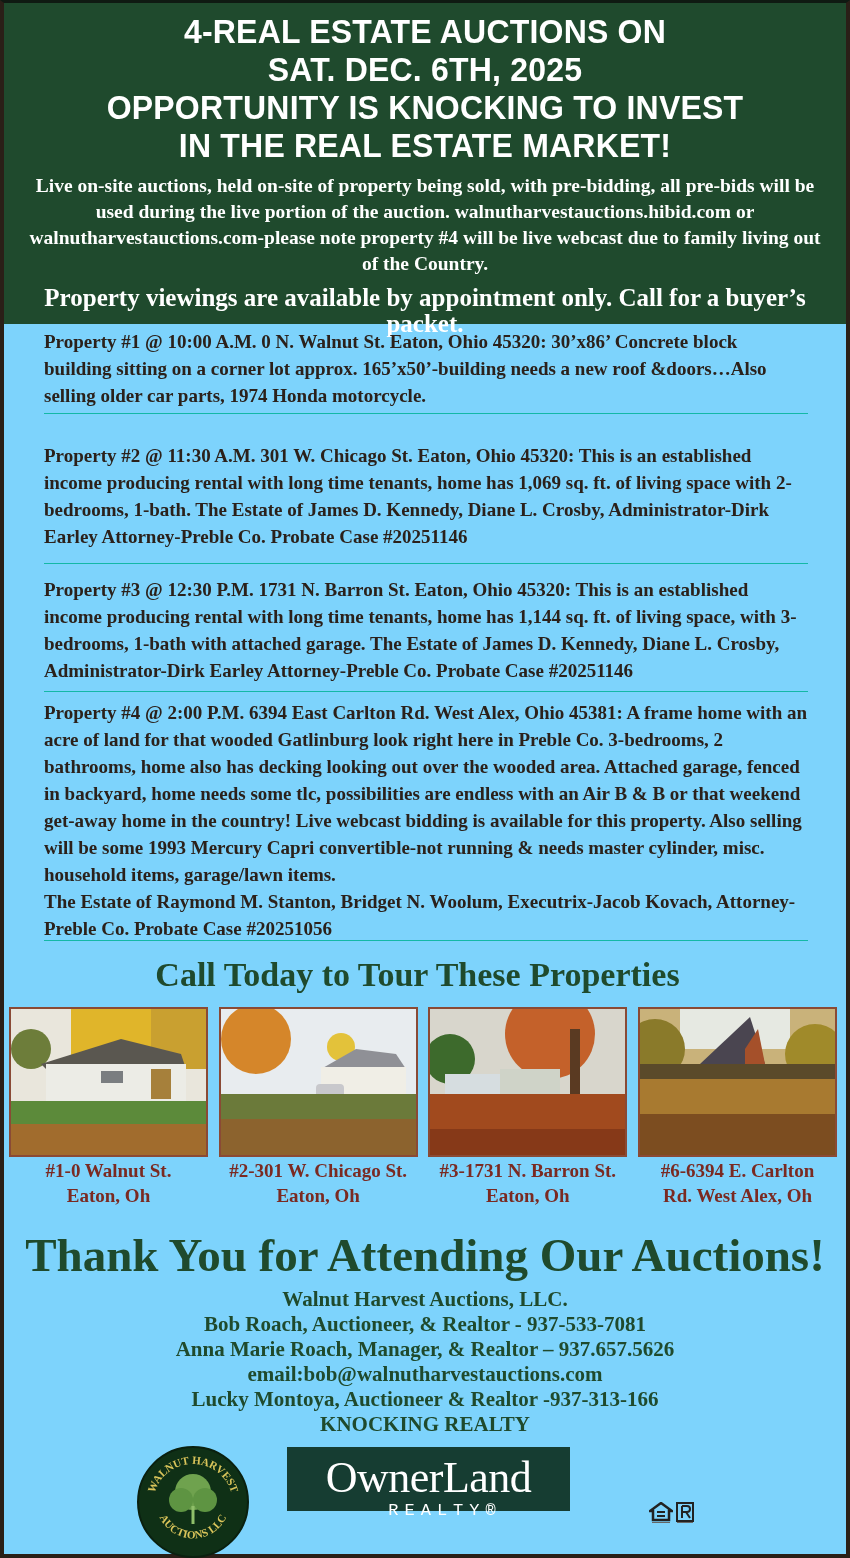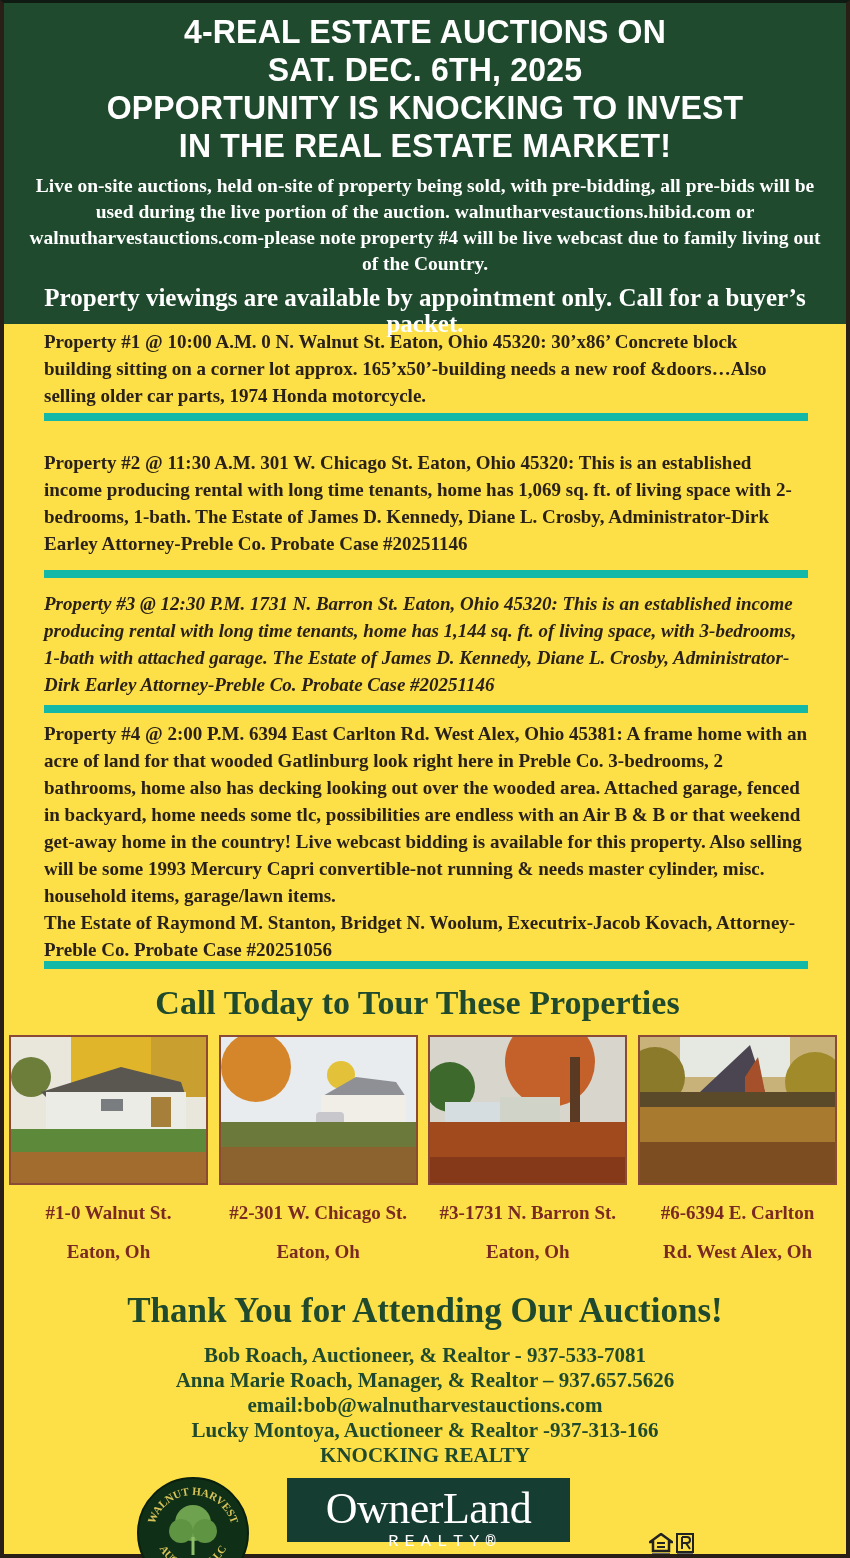--- a/index.html
+++ b/index.html
@@ -1,34 +1,34 @@
 <!DOCTYPE html>
 <html><head>
 <meta charset="utf-8">
 <style>
   html,body{margin:0;padding:0;background:#ffffff;}
   body{width:850px;height:1558px;overflow:hidden;}
-  .ad{position:relative;width:850px;height:1558px;box-sizing:border-box;border:4px solid #2a1f17;border-top:3px solid #0f1a12;background:#fde047;font-family:"Liberation Serif","DejaVu Serif",serif;}
+  .ad{position:relative;width:850px;height:1558px;box-sizing:border-box;border:4px solid #2a1f17;border-top:3px solid #0f1a12;background:#7dd3fc;font-family:"Liberation Serif","DejaVu Serif",serif;}
   .header{background:#1f4a2d;color:#ffffff;text-align:center;padding:10px 16px 14px 16px;height:321px;box-sizing:border-box;}
   .hl{font-family:"Liberation Sans","DejaVu Sans",sans-serif;font-weight:bold;font-size:33px;line-height:38px;letter-spacing:0.2px;margin:0;transform:scaleX(0.97);}
   .intro{font-size:19.5px;line-height:26px;margin:8px 6px 0 6px;font-weight:bold;}
   .viewing{font-size:25px;line-height:26px;margin:8px 0 0 0;font-weight:bold;}
   .props{padding:0 38px 0 40px;}
-  .prop{font-size:19px;line-height:27px;color:#2b211b;font-weight:bold;padding:6px 0 5px 0;border-bottom:8px solid #14b8a6;}
+  .prop{font-size:19px;line-height:27px;color:#2b211b;font-weight:bold;padding:6px 0 5px 0;border-bottom:1px solid #14b8a6;}
   .prop p{margin:0;}
   .prop.p1{padding-top:4px;height:80px;}
   .prop.p2{height:116px;padding-top:28px;}
-  .prop.p3{height:110px;padding-top:12px;font-style:italic;}
+  .prop.p3{height:110px;padding-top:12px;}
   .prop.p4{height:236px;padding-top:7px;}
   .cta{text-align:center;color:#1f4a2d;font-weight:bold;font-size:34px;line-height:40px;margin:14px 15px 12px 0;}
   .photos{display:flex;justify-content:space-between;padding:0 9px 0 5px;}
   .photo{width:199px;text-align:center;}
   .photo .frame{width:199px;height:150px;border:2px solid #8a4a35;box-sizing:border-box;overflow:hidden;position:relative;}
-  .photo .cap{color:#7a2a22;font-weight:bold;font-size:19px;line-height:22px;margin-top:17px;}
-  .thanks{text-align:center;color:#1f4a2d;font-weight:bold;font-size:35px;line-height:40px;margin:28px 0 12px 0;}
+  .photo .cap{color:#7a2a22;font-weight:bold;font-size:19px;line-height:22px;margin-top:3px;}
+  .thanks{text-align:center;color:#1f4a2d;font-weight:bold;font-size:47px;line-height:40px;margin:28px 0 12px 0;}
   .contacts{text-align:center;color:#1f4a2d;font-weight:bold;font-size:21px;line-height:25px;}
   .contacts div{margin:0;}
   .logos{position:relative;height:110px;margin-top:3px;}
   .wh-logo{position:absolute;left:133px;top:6px;width:112px;height:112px;border-radius:50%;background:#0f3016;border:2px solid #0a200f;box-sizing:border-box;overflow:hidden;}
   .ol-logo{position:absolute;left:283px;top:7px;width:283px;height:64px;background:#163d32;color:#fff;text-align:center;}
   .ol-name{font-family:"Liberation Serif","DejaVu Serif",serif;font-size:44px;line-height:50px;margin-top:6px;letter-spacing:-0.5px;}
   .ol-sub{font-family:Liberation Mono, monospace;font-size:17px;letter-spacing:6px;margin-top:-2px;padding-left:33px;}
   .eh-logos{position:absolute;left:645px;top:62px;display:flex;gap:3px;align-items:flex-end;}
 </style>
 </head>
@@ -129,20 +129,21 @@
         </svg>
       </div>
       <div class="cap">#6-6394 E. Carlton</div>
       <div class="cap">Rd. West Alex, Oh</div>
     </div>
   </div>
 
   <div class="thanks">Thank You for Attending Our Auctions!</div>
 
   <div class="contacts">
+    <div>Walnut Harvest Auctions, LLC.</div>
     <div>Bob Roach, Auctioneer, &amp; Realtor - 937-533-7081</div>
     <div>Anna Marie Roach, Manager, &amp; Realtor – 937.657.5626</div>
     <div>email:bob@walnutharvestauctions.com</div>
     <div>Lucky Montoya, Auctioneer &amp; Realtor -937-313-166</div>
     <div>KNOCKING REALTY</div>
   </div>
 
   <div class="logos">
     <div class="wh-logo">
       <svg width="108" height="108" viewBox="0 0 108 108">

